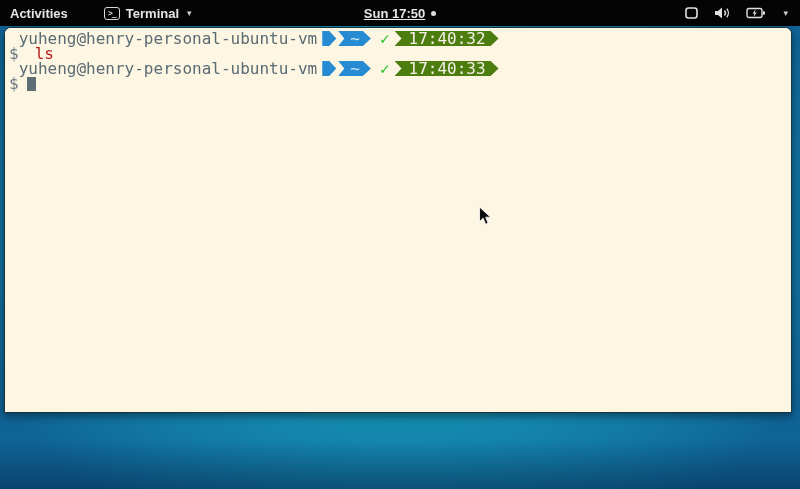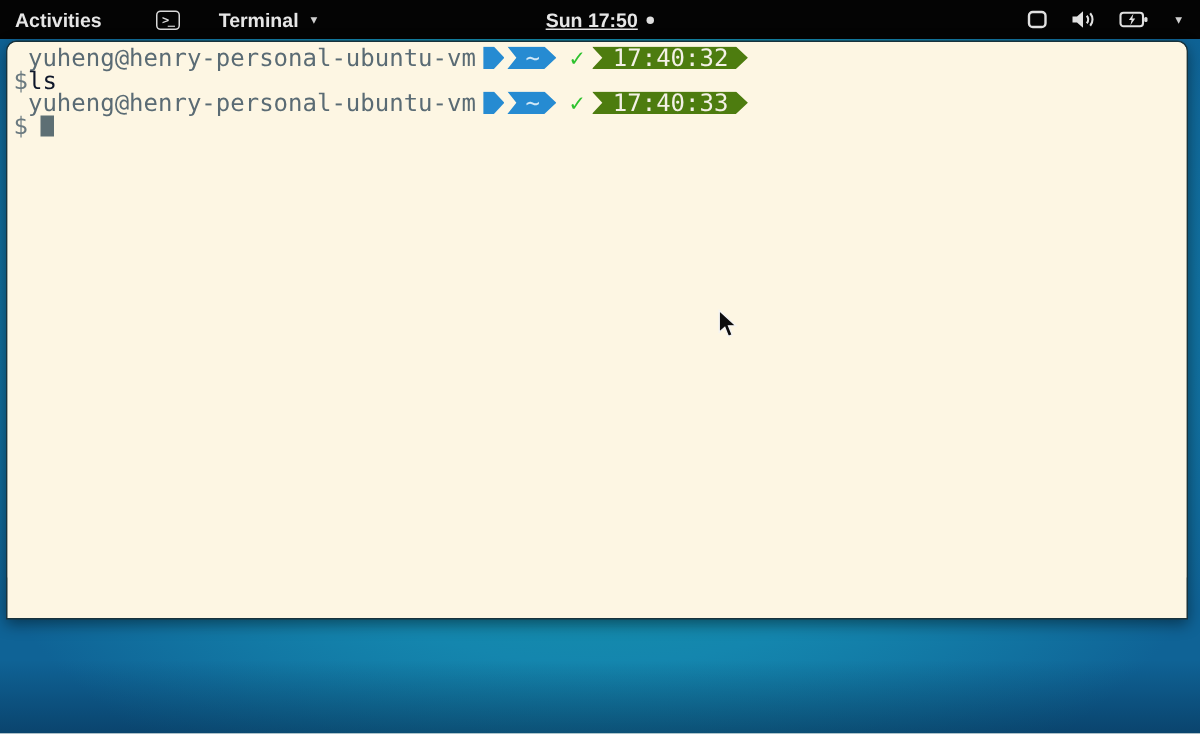--- a/index.html
+++ b/index.html
@@ -18,21 +18,21 @@
     background:#040404; color:#e6e6e6; display:flex; align-items:center;
     font-size:13px;
   }
   .activities { margin-left:10px; font-weight:700; cursor:default; }
   .appmenu { margin-left:36px; display:flex; align-items:center; gap:6px; }
   .app-icon {
     width:16px; height:13px; border:1px solid #d9d9d9; border-radius:3px;
     color:#d9d9d9; font:700 8px/11px "DejaVu Sans Mono", monospace;
     text-align:center; letter-spacing:-1px;
   }
-  .appmenu .label { font-weight:700;margin-left:20px; }
+  .appmenu .label { font-weight:700; }
   .caret { font-size:9px; color:#cfcfcf; margin-left:2px; }
   .clock-wrap {
     position:absolute; left:0; right:0; top:0; height:26px;
     display:flex; align-items:center; justify-content:center; gap:6px;
     pointer-events:none;
   }
   .clock-wrap > * { pointer-events:auto;text-decoration:underline; }
   .clock { font-weight:700; }
   .notif-dot { width:5px; height:5px; border-radius:50%; background:#dedede; }
   .sysarea {
@@ -77,21 +77,21 @@
     background:#268bd2; color:#cfe7f7; padding:0 11px 0 12px;
     clip-path:polygon(0 0, calc(100% - 8px) 0, 100% 50%, calc(100% - 8px) 100%, 0 100%, 6px 50%);
   }
   .check { color:#2ec22e; font-weight:700; margin:0 5px 0 9px; }
   .seg-time {
     display:inline-flex; align-items:center; height:15px;
     background:#4d7c0f; color:#f4f1e7; padding:0 13px 0 14px;
     clip-path:polygon(0 0, calc(100% - 8px) 0, 100% 50%, calc(100% - 8px) 100%, 0 100%, 7px 50%);
   }
   .shell-symbol { color:#6b7a80; }
-  .cmd { color:#0f172a; margin-left:0; }
+  .cmd { color:#b91c1c; margin-left:16px; }
   .dirs { color:#2aa198; }
   .cursor-block {
     display:inline-block; width:9px; height:14px; background:#5d6f74; margin-left:8px;
   }
 
   
   .pointer { position:absolute; left:478px; top:206px; }
 </style>
 </head>
 <body>

